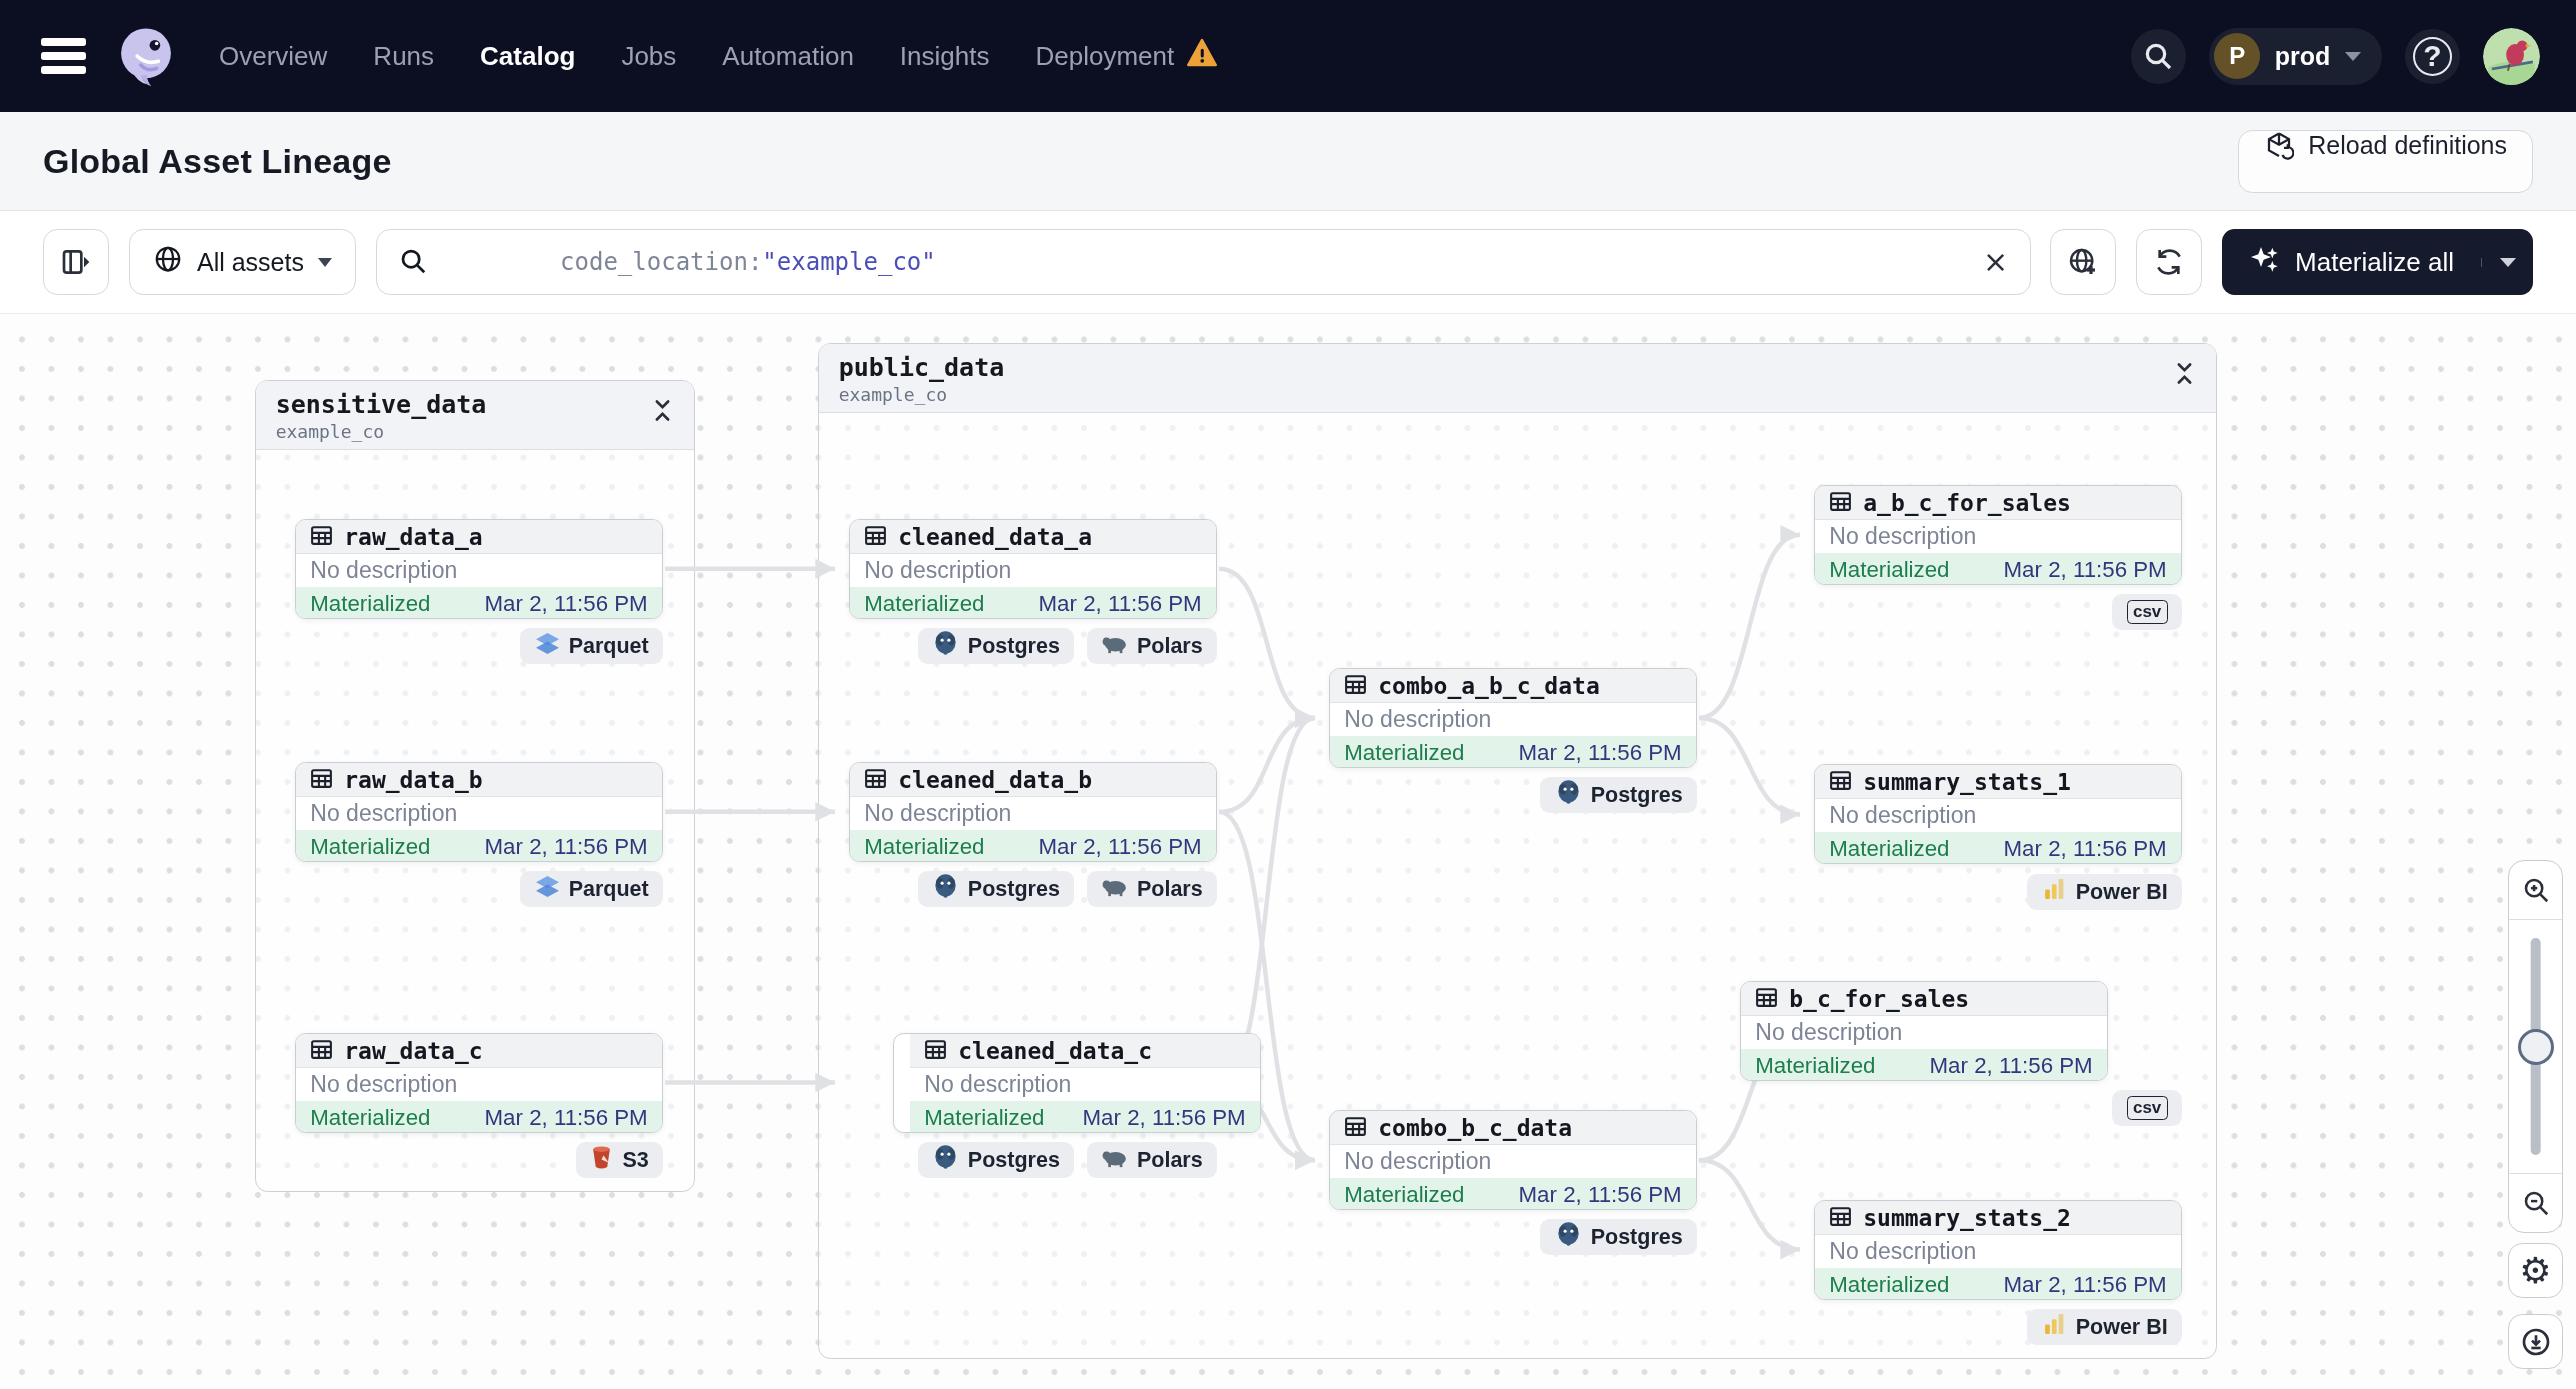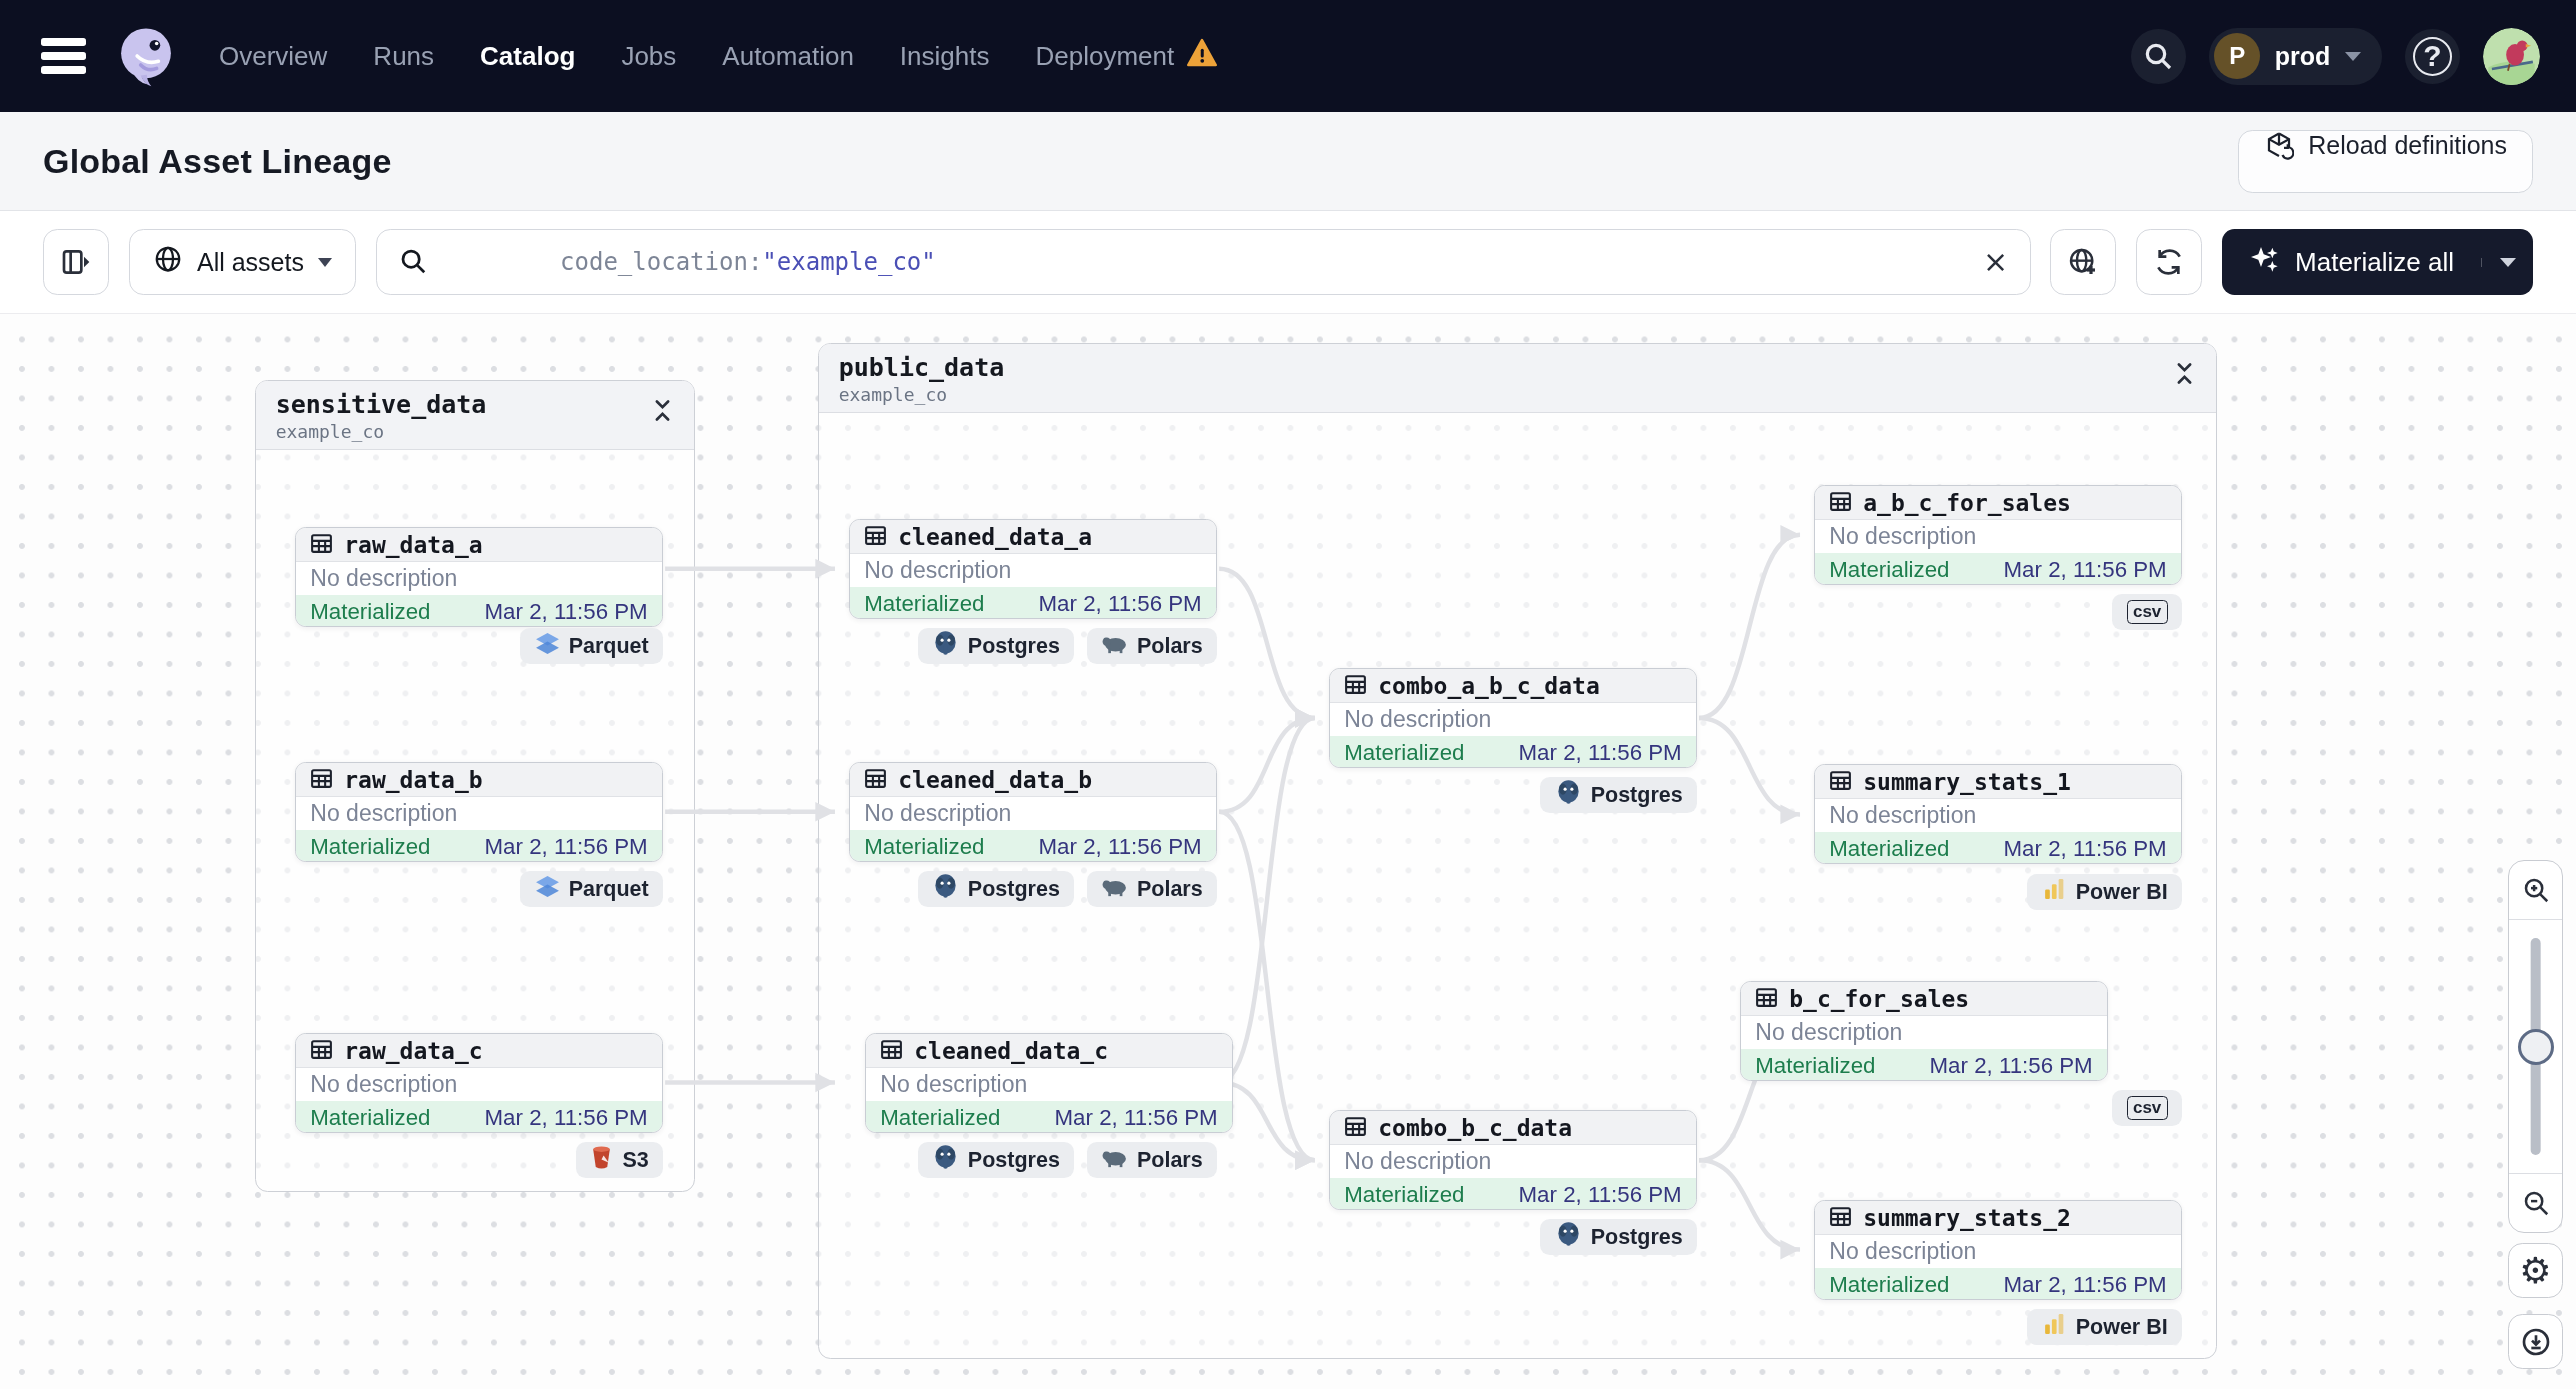--- a/index.html
+++ b/index.html
@@ -346,21 +346,21 @@
           <div>
             <div class="group-title">public_data</div>
             <div class="group-sub">example_co</div>
           </div>
           <div class="group-collapse"><svg width="23" height="27" viewBox="0 0 20 24" fill="none" stroke="#2a2f3a" stroke-width="2.4" stroke-linecap="round">
               <path d="M5 4 L10 9 L15 4"></path>
               <path d="M5 20 L10 15 L15 20"></path>
             </svg></div>
         </div>
       </div>
-      <div class="asset-node" style="left: 295px; top: 205px; margin-top: 8px;">
+      <div class="asset-node" style="left: 295px; top: 205px;">
         <div class="an-header">
           <span><svg width="25" height="25" viewBox="0 0 24 24" fill="none" stroke="#1c212c" stroke-width="2">
               <rect x="3" y="4" width="18" height="16" rx="1.5"></rect>
               <line x1="3" y1="9.5" x2="21" y2="9.5"></line>
               <line x1="3" y1="14.5" x2="21" y2="14.5"></line>
               <line x1="9.5" y1="9.5" x2="9.5" y2="20"></line>
               <line x1="15.5" y1="9.5" x2="15.5" y2="20"></line>
             </svg></span>
           <span class="an-name">raw_data_a</span>
         </div>
@@ -505,21 +505,21 @@
           <span><svg width="27" height="21.5" viewBox="0 0 26 20">
               <ellipse cx="14" cy="12" rx="10" ry="6.5" fill="#5b6b7a"></ellipse>
               <circle cx="5.5" cy="9" r="4" fill="#5b6b7a"></circle>
               <circle cx="4" cy="6.5" r="1.4" fill="#5b6b7a"></circle>
               <rect x="7" y="16" width="2.6" height="4" fill="#5b6b7a"></rect>
               <rect x="18" y="16" width="2.6" height="4" fill="#5b6b7a"></rect>
             </svg></span>
           <span>Polars</span>
         </div>
       </div>
-      <div class="asset-node" style="left: 865px; top: 719px;">
+      <div class="asset-node" style="left: 893px; top: 719px; padding-left: 16px;">
         <div class="an-header">
           <span><svg width="25" height="25" viewBox="0 0 24 24" fill="none" stroke="#1c212c" stroke-width="2">
               <rect x="3" y="4" width="18" height="16" rx="1.5"></rect>
               <line x1="3" y1="9.5" x2="21" y2="9.5"></line>
               <line x1="3" y1="14.5" x2="21" y2="14.5"></line>
               <line x1="9.5" y1="9.5" x2="9.5" y2="20"></line>
               <line x1="15.5" y1="9.5" x2="15.5" y2="20"></line>
             </svg></span>
           <span class="an-name">cleaned_data_c</span>
         </div>

